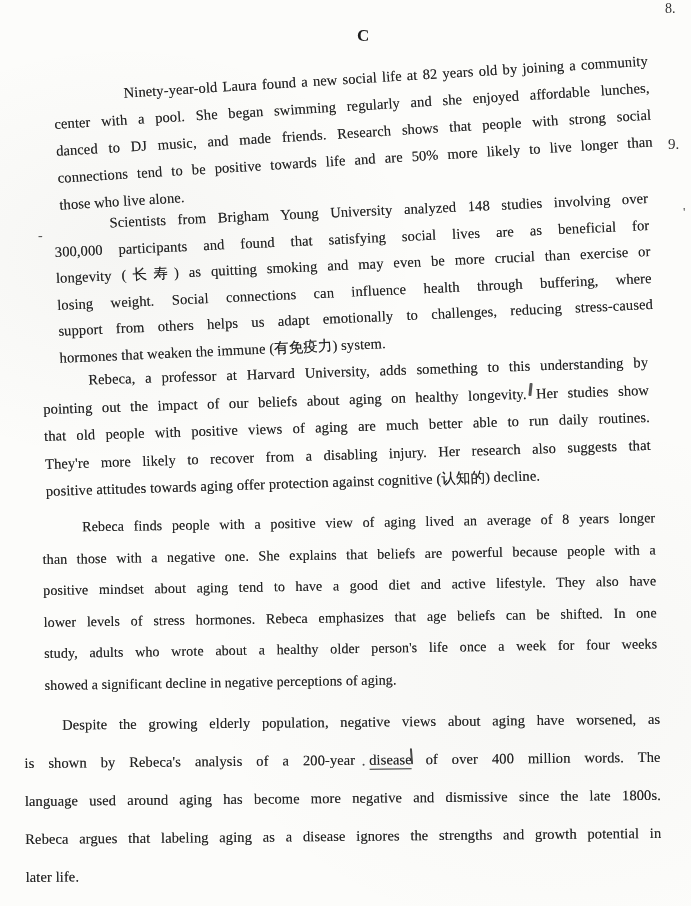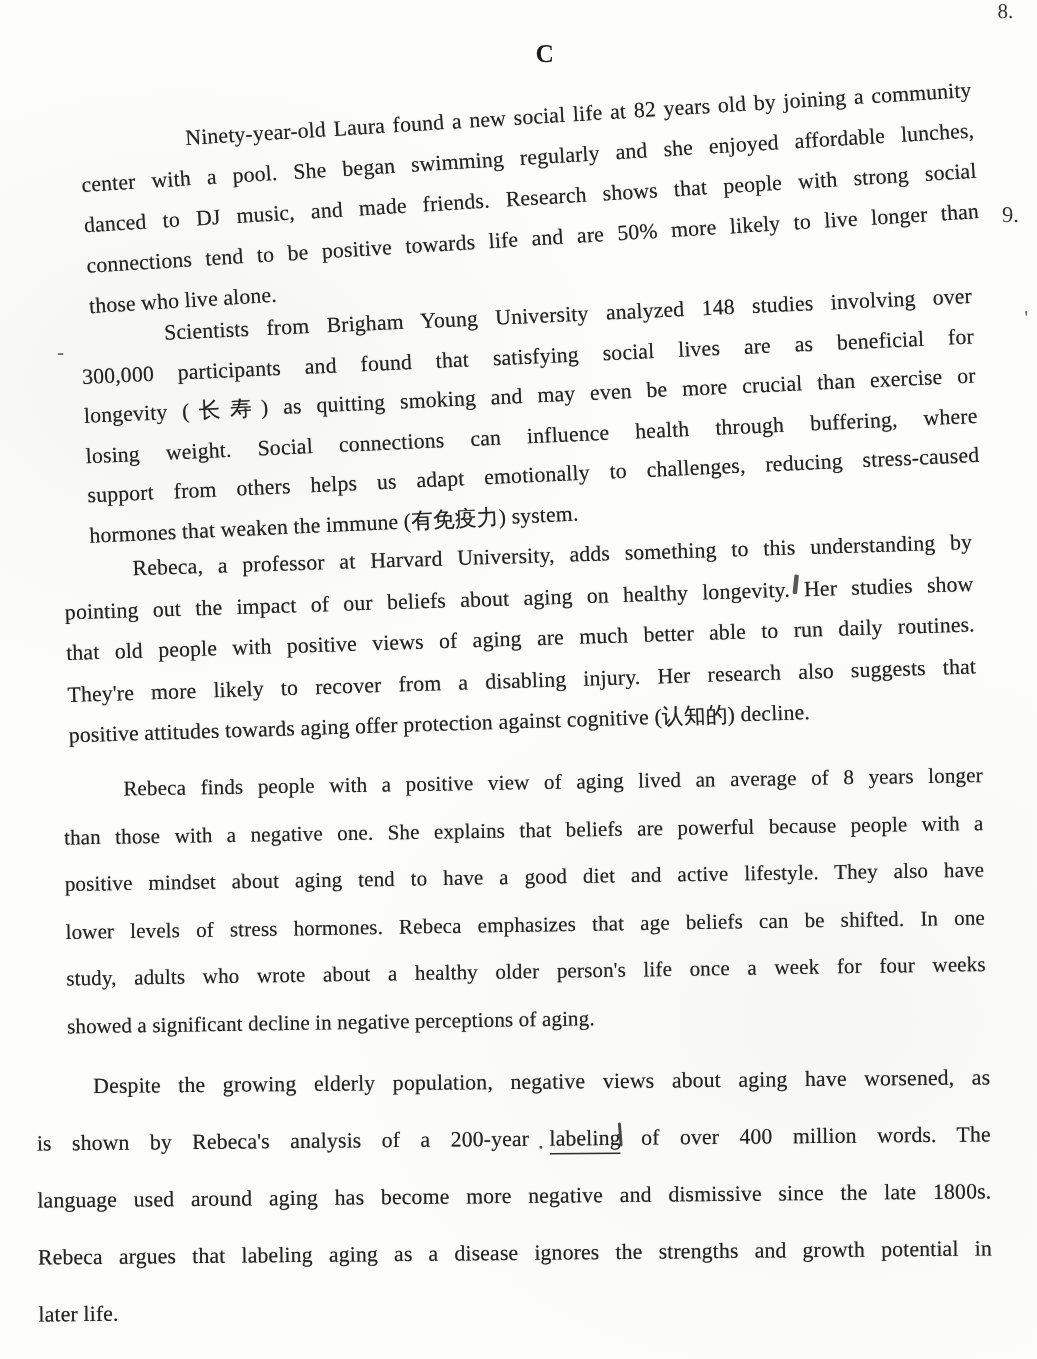--- a/index.html
+++ b/index.html
@@ -131,21 +131,21 @@
     <div class="line indent">Rebeca finds people with a positive view of aging lived an average of 8 years longer</div>
     <div class="line">than those with a negative one. She explains that beliefs are powerful because people with a</div>
     <div class="line">positive mindset about aging tend to have a good diet and active lifestyle. They also have</div>
     <div class="line">lower levels of stress hormones. Rebeca emphasizes that age beliefs can be shifted. In one</div>
     <div class="line">study, adults who wrote about a healthy older person's life once a week for four weeks</div>
     <div class="line short">showed a significant decline in negative perceptions of aging.</div>
   </div>
 
   <div class="para p5">
     <div class="line indent">Despite the growing elderly population, negative views about aging have worsened, as</div>
-    <div class="line"><span>is shown by Rebeca's analysis of a 200-year </span><span class="underlined-word">labeling</span><span> of over 400 million words. The</span></div>
+    <div class="line"><span>is shown by Rebeca's analysis of a 200-year </span><span class="underlined-word">disease</span><span> of over 400 million words. The</span></div>
     <div class="line">language used around aging has become more negative and dismissive since the late 1800s.</div>
     <div class="line">Rebeca argues that labeling aging as a disease ignores the strengths and growth potential in</div>
     <div class="line short">later life.</div>
   </div>
 
   <div class="pen-mark-longevity"></div>
 
 </div>
 
 </body></html>

